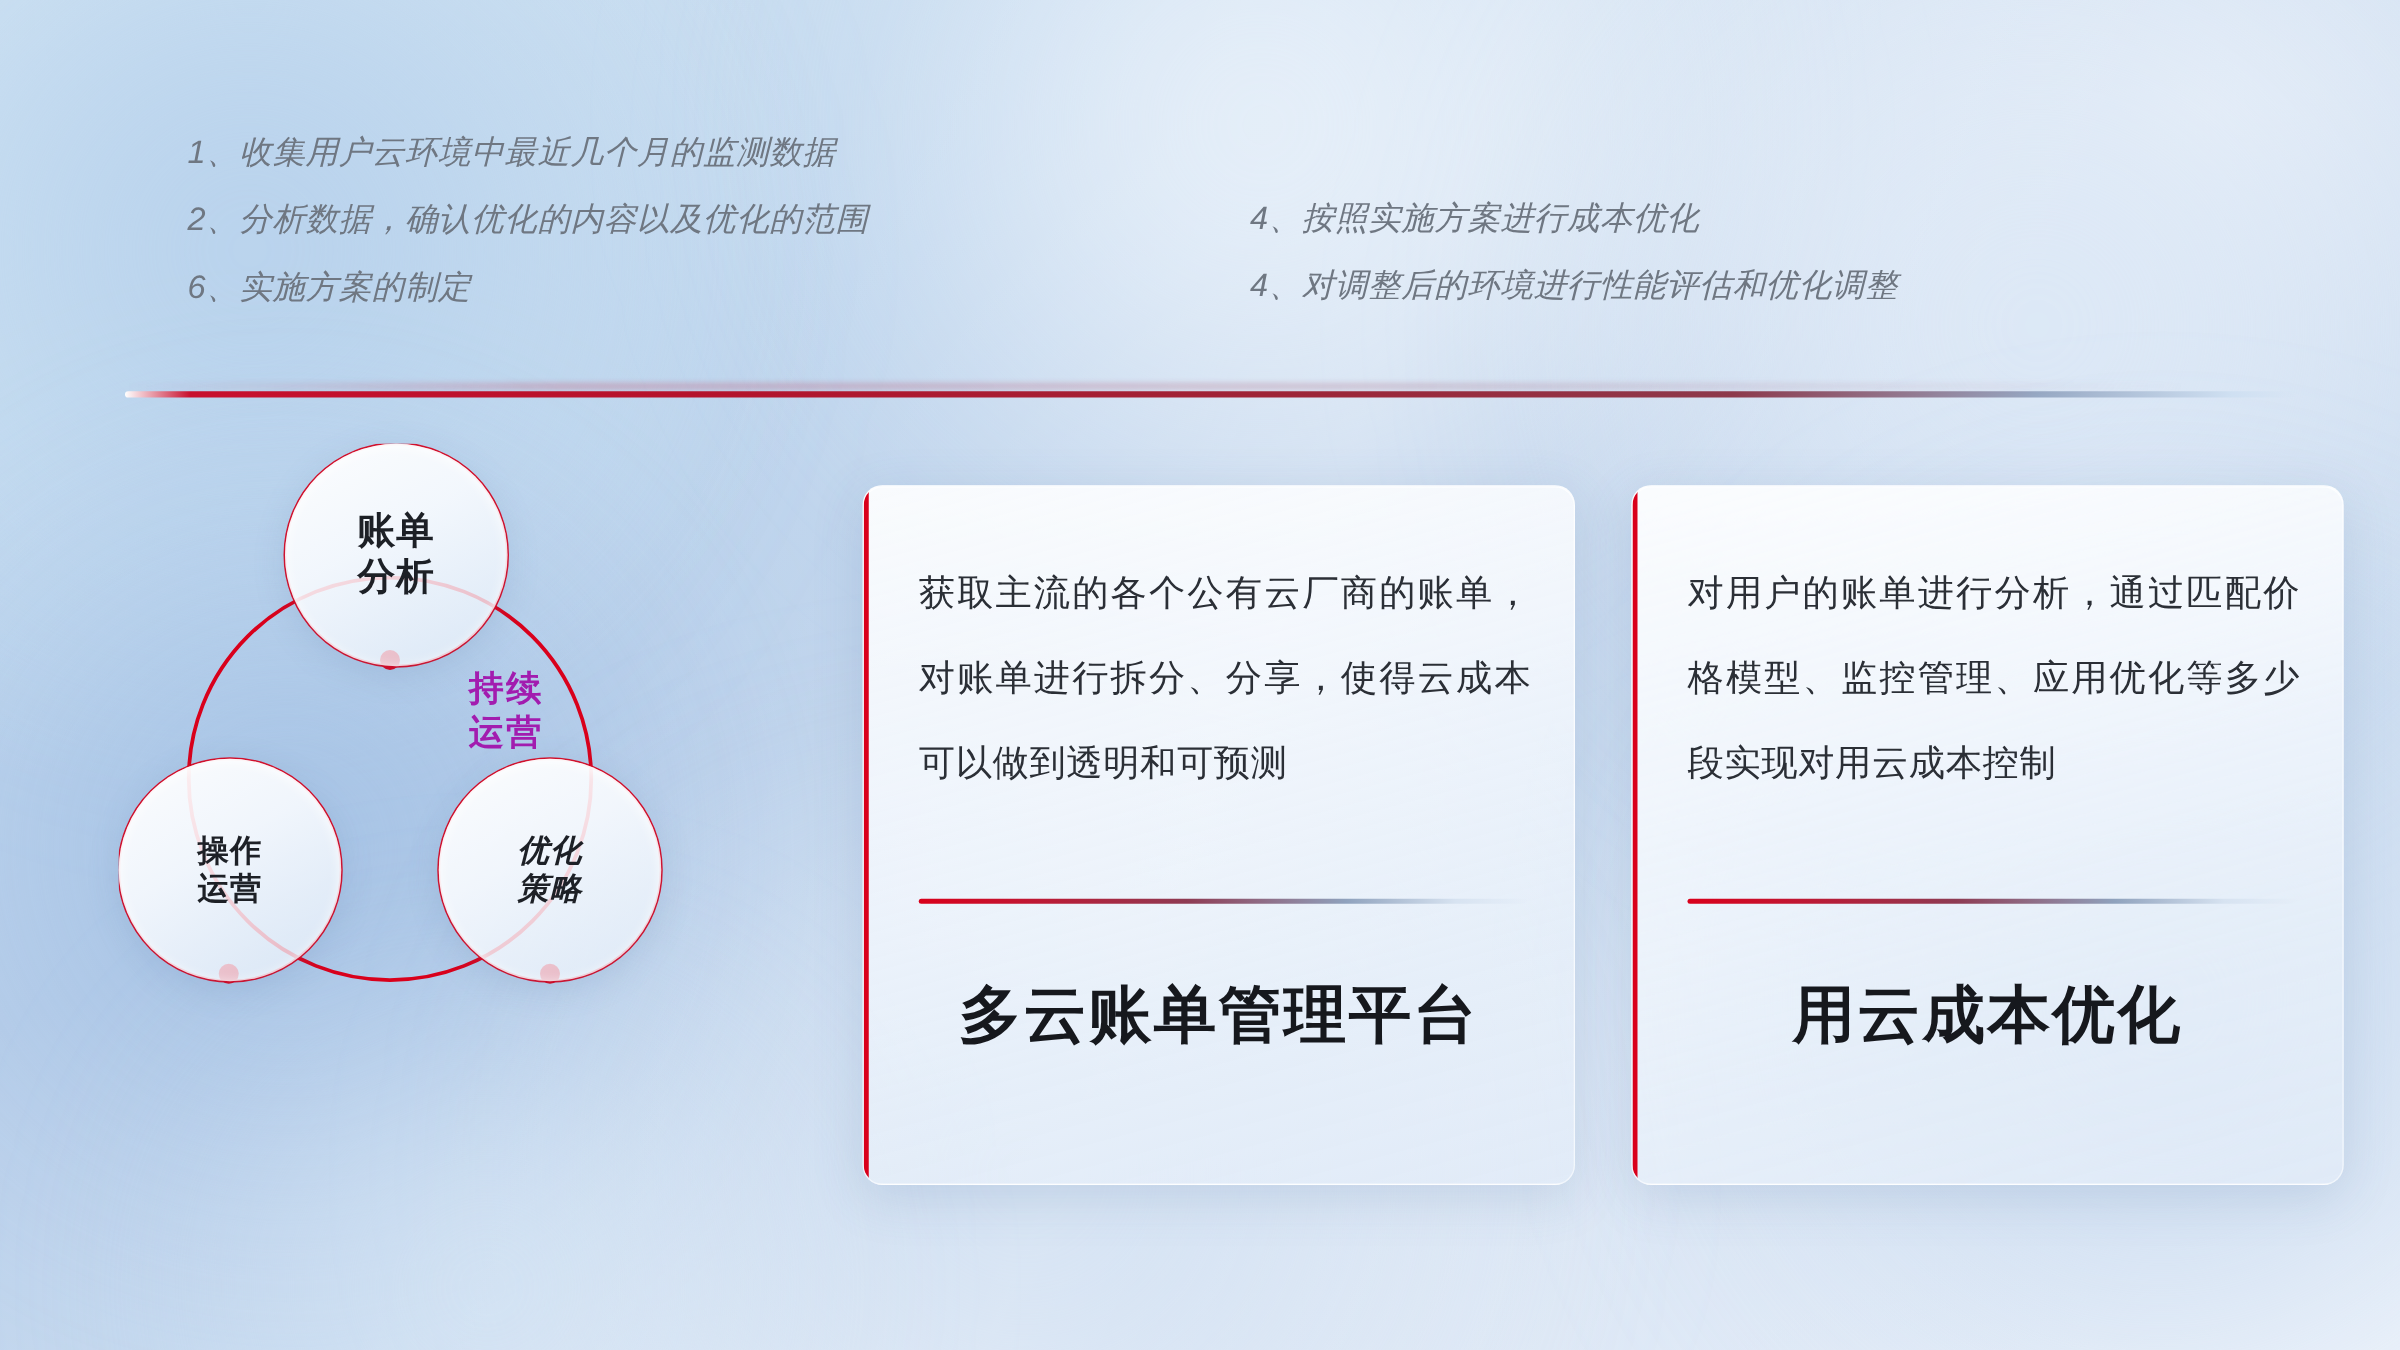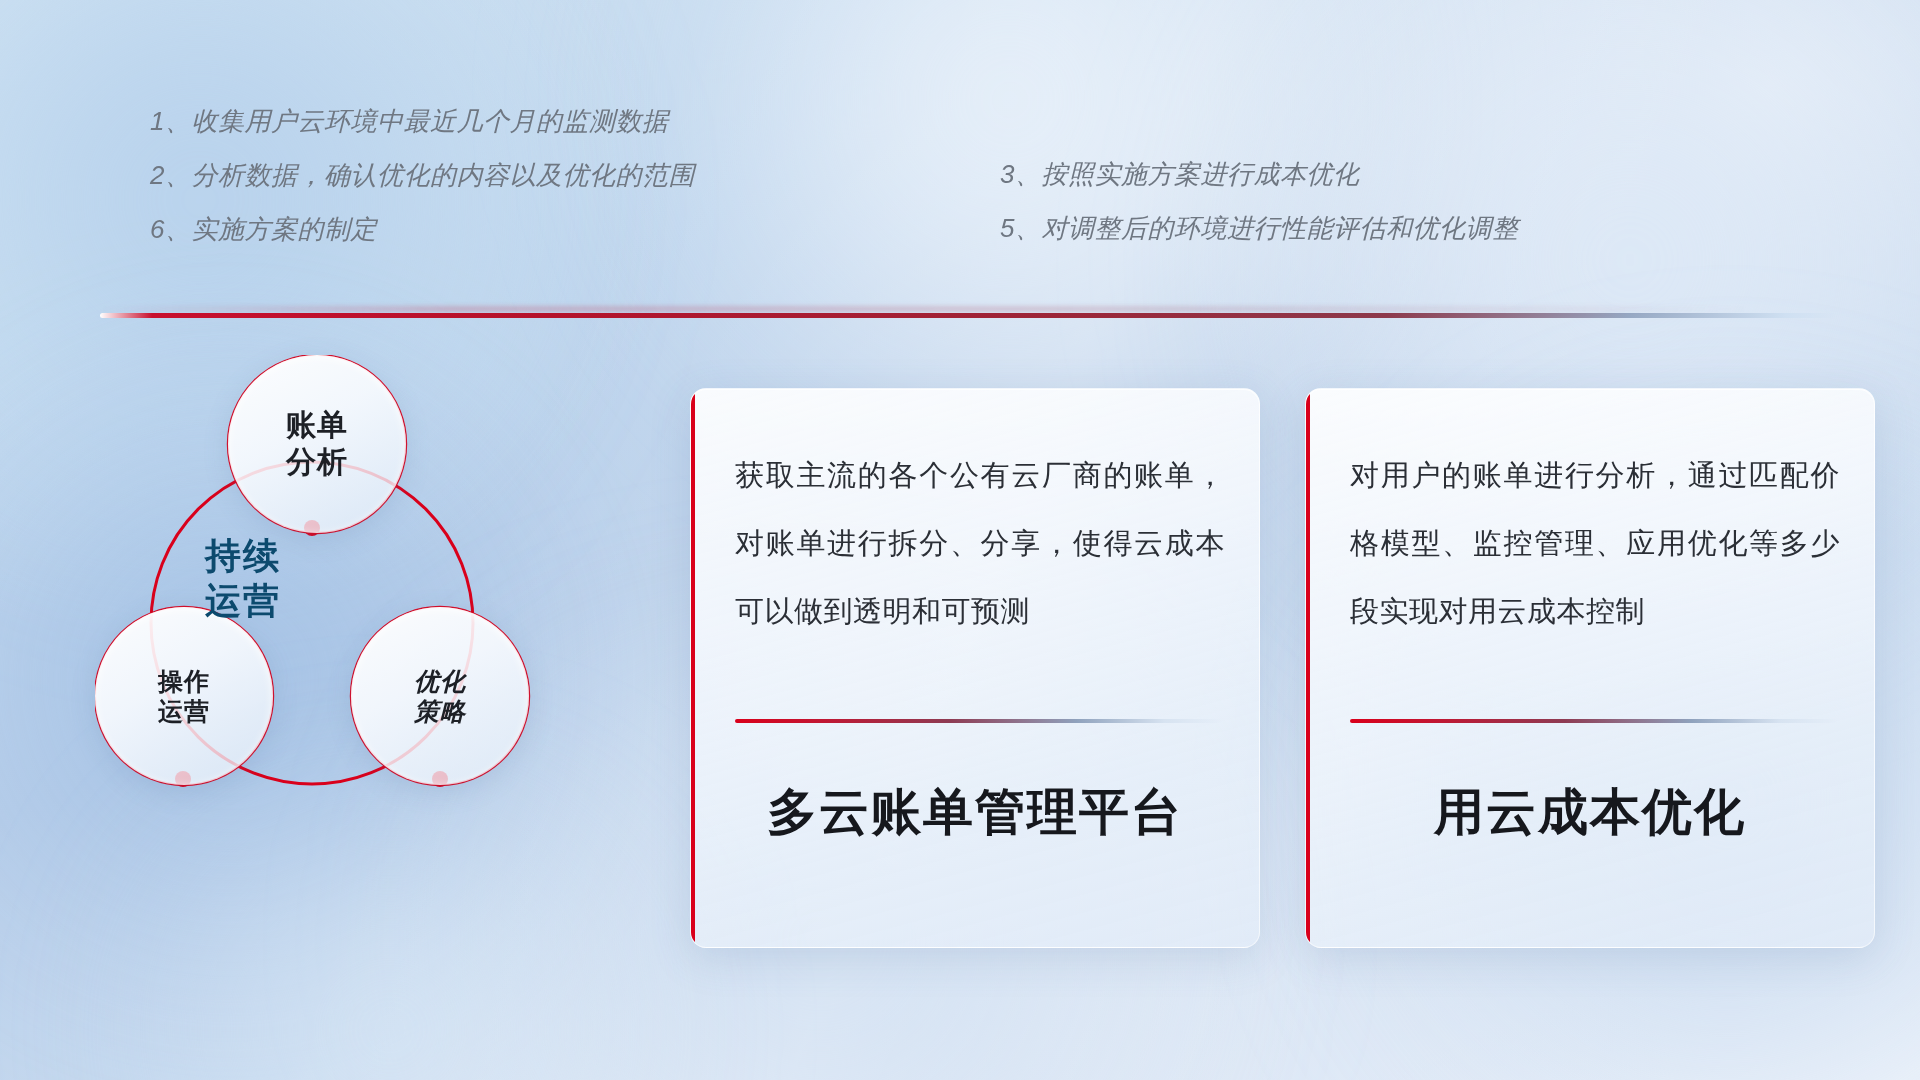--- a/index.html
+++ b/index.html
@@ -72,22 +72,22 @@
   }
   .bubble .lbl{
     text-align:left; color:#1d2026; font-weight:bold;
     font-size:30px; line-height:1.22; letter-spacing:1px;
   }
   #bubble-top{ left:133px; top:0px; width:178px; height:178px; }
   #bubble-bl { left:0px;   top:252px; width:178px; height:178px; }
   #bubble-br { left:256px; top:252px; width:178px; height:178px;font-style:italic; }
   #bubble-bl .lbl, #bubble-br .lbl{ font-size:25px; }
   #center-label{
-    position:absolute; left:110px; top:178px; width:230px; text-align:left;
-    color:#0c4a6e; font-weight:bold; font-size:36px; line-height:1.25; letter-spacing:2px;
+    position:absolute; left:110px; top:178px; width:230px; text-align:right;
+    color:#a21caf; font-weight:bold; font-size:28px; line-height:1.25; letter-spacing:2px;
   }
 
   
   .card{
     position:absolute; top:388px; width:570px; height:560px;
     border-radius:16px;
     background:linear-gradient(165deg, rgba(255,255,255,.90) 0%, rgba(250,252,255,.80) 35%, rgba(236,243,251,.70) 72%, rgba(228,237,249,.66) 100%);
     box-shadow:0 10px 40px rgba(80,115,160,.17), inset 0 1px 0 rgba(255,255,255,.85);
     border:1px solid rgba(255,255,255,.55);
     overflow:hidden;
@@ -130,22 +130,22 @@
 
 <div id="stage">
 
   <div class="steps" id="steps-left">
     <div class="row">1、收集用户云环境中最近几个月的监测数据</div>
     <div class="row">2、分析数据，确认优化的内容以及优化的范围</div>
     <div class="row">6、实施方案的制定</div>
   </div>
 
   <div class="steps" id="steps-right">
-    <div class="row">3、按照实施方案进行成本优化</div>
-    <div class="row">5、对调整后的环境进行性能评估和优化调整</div>
+    <div class="row">4、按照实施方案进行成本优化</div>
+    <div class="row">4、对调整后的环境进行性能评估和优化调整</div>
   </div>
 
   <div id="divider"></div>
 
   <div id="venn">
     <svg width="520" height="580" viewBox="0 0 520 580">
 
       <circle cx="217" cy="268" r="161" fill="none" stroke="#d9001b" stroke-width="3"></circle>
 
       <circle cx="222" cy="89" r="89" fill="none" stroke="#d9001b" stroke-width="2.4" opacity="0.95"></circle>

